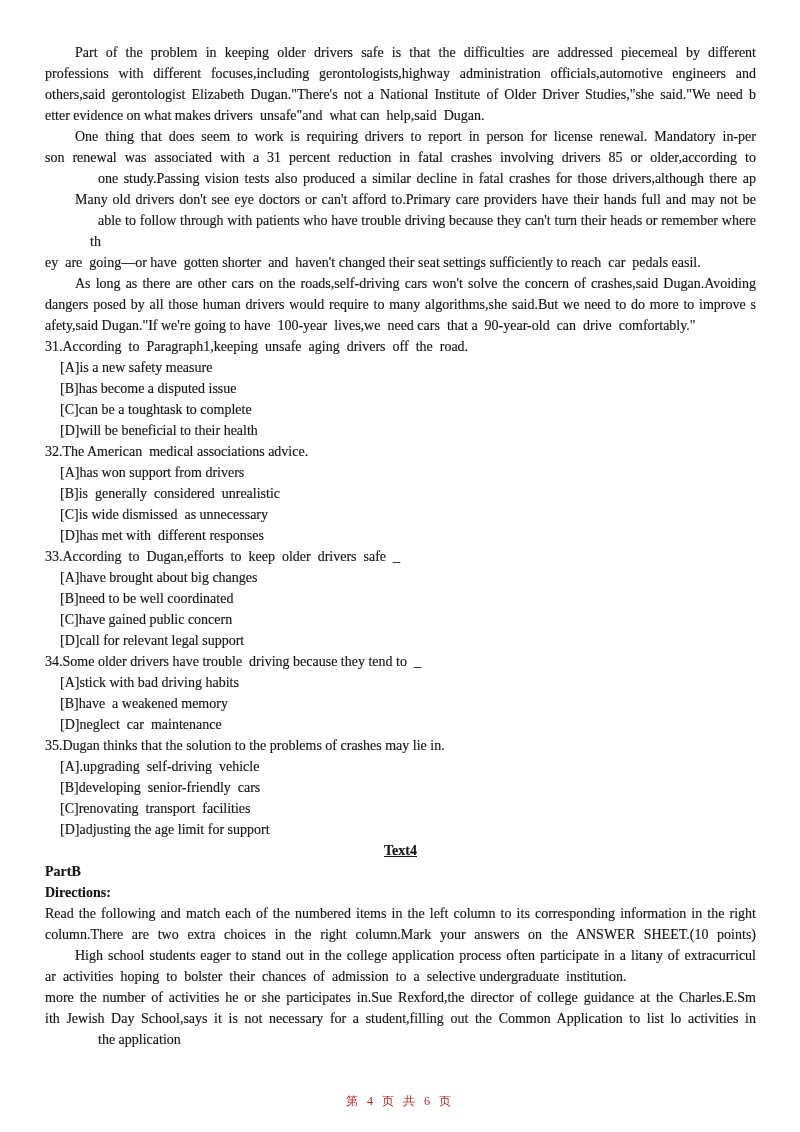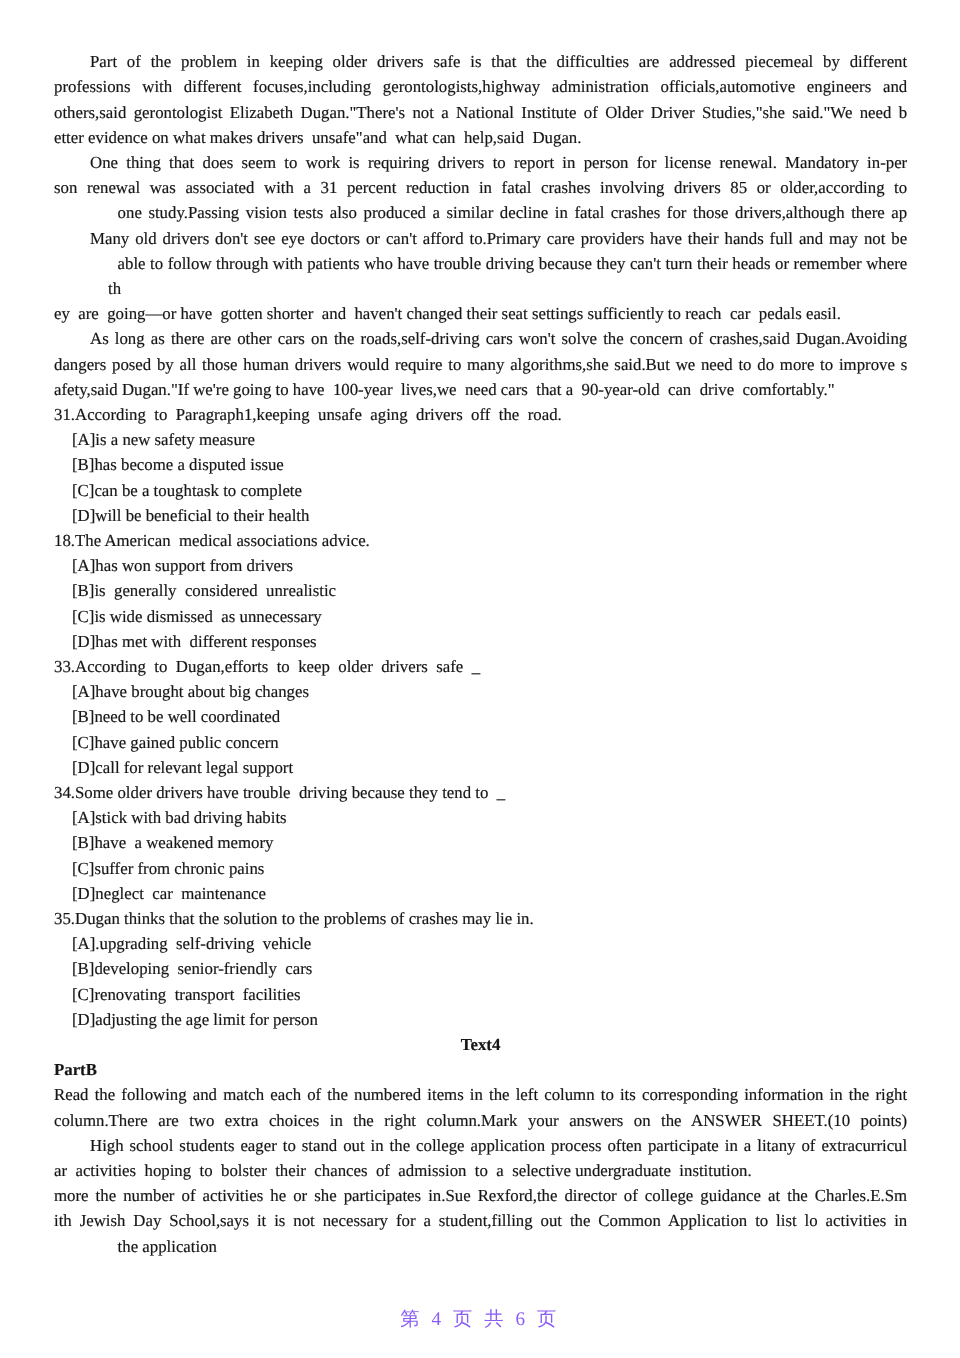--- a/index.html
+++ b/index.html
@@ -21,25 +21,25 @@
   }
   .ln { line-height:21px; min-height:21px; }
   
   .j { text-align:justify; text-align-last:justify; text-justify:inter-word; }
   
   .e { white-space:pre; overflow:hidden; }
   .ind { text-indent:30px; }
   .ind8 { text-indent:8px;margin-left:45px; }
   .opt { padding-left:15px; }
   .bold { font-weight:700; }
-  .center { text-align:center; text-align-last:center; }
+  .center { text-align:center; text-align-last:center;text-decoration:underline; }
   .footer {
     position:absolute; left:0; right:0; bottom:22px;
-    text-align:center; font-size:16px; letter-spacing:3px;
-    -webkit-text-stroke:0; color:#8b5cf6;
+    text-align:center; font-size:12px; letter-spacing:3px;
+    -webkit-text-stroke:0; color:#b91c1c;
   }
 </style>
 </head>
 <body>
 
 <div class="page">
 
   <div>
     <div class="ln j ind">Part of the problem in keeping older drivers safe is that the difficulties are addressed piecemeal by different</div>
     <div class="ln j">professions with different focuses,including gerontologists,highway administration officials,automotive engineers and</div>
@@ -64,53 +64,53 @@
 
   <div>
     <div class="ln e">31.According  to  Paragraph1,keeping  unsafe  aging  drivers  off  the  road.</div>
     <div class="ln e opt">[A]is a new safety measure</div>
     <div class="ln e opt">[B]has become a disputed issue</div>
     <div class="ln e opt">[C]can be a toughtask to complete</div>
     <div class="ln e opt">[D]will be beneficial to their health</div>
   </div>
 
   <div>
-    <div class="ln e">18.The American  medical associations advice.</div>
+    <div class="ln e">32.The American  medical associations advice.</div>
     <div class="ln e opt">[A]has won support from drivers</div>
     <div class="ln e opt">[B]is  generally  considered  unrealistic</div>
     <div class="ln e opt">[C]is wide dismissed  as unnecessary</div>
     <div class="ln e opt">[D]has met with  different responses</div>
   </div>
 
   <div>
     <div class="ln e">33.According  to  Dugan,efforts  to  keep  older  drivers  safe  _</div>
     <div class="ln e opt">[A]have brought about big changes</div>
     <div class="ln e opt">[B]need to be well coordinated</div>
     <div class="ln e opt">[C]have gained public concern</div>
     <div class="ln e opt">[D]call for relevant legal support</div>
   </div>
 
   <div>
     <div class="ln e">34.Some older drivers have trouble  driving because they tend to  _</div>
     <div class="ln e opt">[A]stick with bad driving habits</div>
     <div class="ln e opt">[B]have  a weakened memory</div>
-    <div class="ln e opt">[C]suffer from chronic pains</div>
     <div class="ln e opt">[D]neglect  car  maintenance</div>
   </div>
 
   <div>
     <div class="ln e">35.Dugan thinks that the solution to the problems of crashes may lie in.</div>
     <div class="ln e opt">[A].upgrading  self-driving  vehicle</div>
     <div class="ln e opt">[B]developing  senior-friendly  cars</div>
     <div class="ln e opt">[C]renovating  transport  facilities</div>
-    <div class="ln e opt">[D]adjusting the age limit for person</div>
+    <div class="ln e opt">[D]adjusting the age limit for support</div>
   </div>
 
   <div class="ln bold center">Text4</div>
   <div class="ln bold">PartB</div>
+  <div class="ln bold">Directions:</div>
   <div>
     <div class="ln j">Read the following and match each of the numbered items in the left column to its corresponding information in the right</div>
     <div class="ln j">column.There are two extra choices in the right column.Mark your answers on the ANSWER SHEET.(10 points)</div>
   </div>
 
   <div>
     <div class="ln j ind">High school students eager to stand out in the college application process often participate in a litany of extracurricul</div>
     <div class="ln e">ar  activities  hoping  to  bolster  their  chances  of  admission  to  a  selective undergraduate  institution.</div>
   </div>
   <div>

